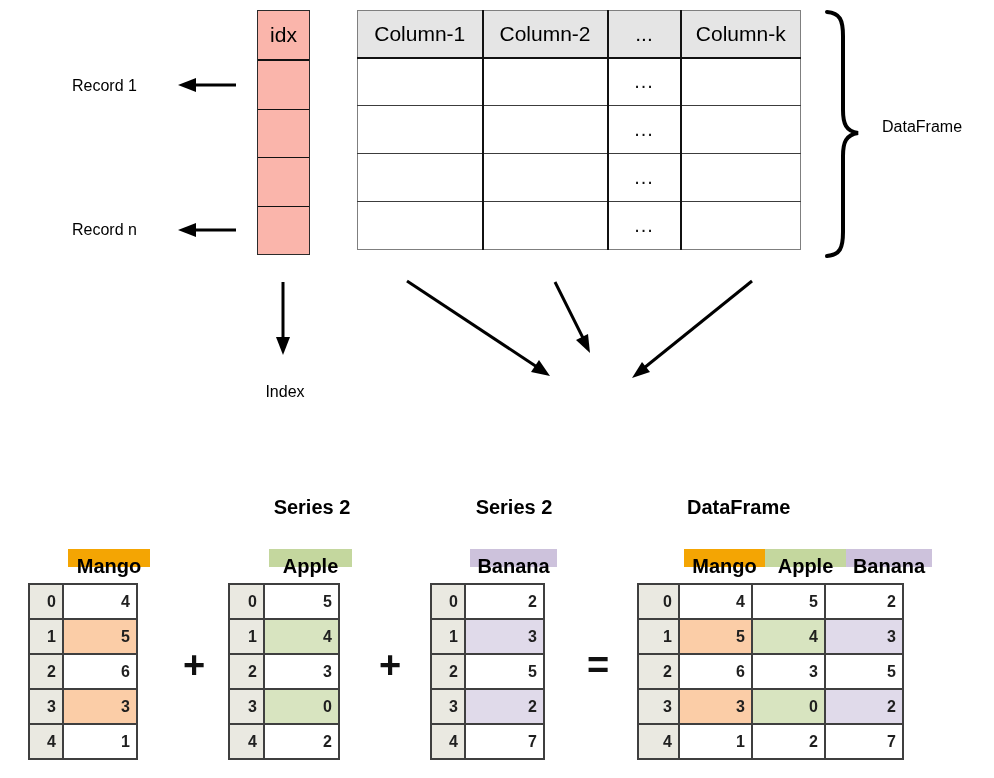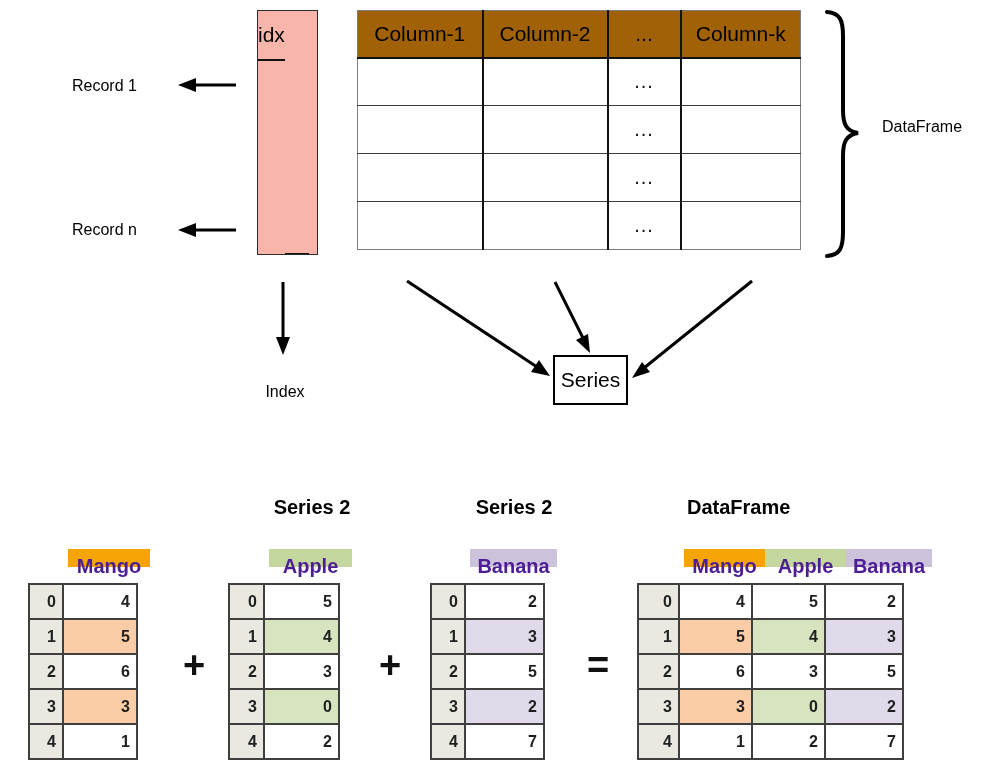--- a/index.html
+++ b/index.html
@@ -6,47 +6,47 @@
   #canvas{
     position:relative;width:994px;height:778px;background:#ffffff;overflow:hidden;
     font-family:"Liberation Sans", sans-serif;color:#000;
   }
   #arrow-layer{position:absolute;left:0;top:0;width:994px;height:778px;pointer-events:none;}
 
   
   .toplabel{position:absolute;font-size:16px;line-height:22px;color:#000;white-space:nowrap;}
 
   
-  #idx-table{position:absolute;left:257px;top:10px;width:61px;height:245px;
+  #idx-table{position:absolute;left:257px;top:10px;width:53px;height:245px;
     background:#FAB5AB;border:1px solid #2b2b2b;box-sizing:border-box;
-    display:flex;flex-direction:row;}
+    display:flex;flex-direction:column;}
   #idx-table .idx-hdr{height:48px;border-bottom:2px solid #111;display:flex;
     align-items:center;justify-content:center;font-size:21px;}
   #idx-table .idx-cell{flex:1;border-bottom:1px solid #111;}
   #idx-table .idx-cell:last-child{border-bottom:none;}
 
   
   .ttab{position:absolute;left:357px;top:10px;width:443px;border-collapse:collapse;
     table-layout:fixed;border:1px solid #7f7f7f;}
   .ttab td{padding:0;text-align:center;vertical-align:middle;box-sizing:border-box;}
   .ttab td + td{border-left:2px solid #111;}
   .ttab tr + tr td{border-top:1px solid #3c3c3c;}
-  .ttab tr.hdr td{height:47px;background:#a16207;font-size:21px;border-bottom:2px solid #111;}
+  .ttab tr.hdr td{height:47px;background:#e5e5e5;font-size:21px;border-bottom:2px solid #111;}
   .ttab tr.bodyr td{height:48px;background:#ffffff;}
   .ttab td.dots{font-size:20px;letter-spacing:1px;color:#111;}
 
   #series-box{position:absolute;left:553px;top:355px;width:75px;height:50px;
     border:2px solid #000;box-sizing:border-box;display:flex;align-items:center;
     justify-content:center;font-size:21px;background:#fff;}
 
   
   .btitle{position:absolute;top:496px;font-size:20px;font-weight:bold;color:#000;
     text-align:center;white-space:nowrap;}
   .chead{position:absolute;top:549px;height:18px;line-height:34px;text-align:center;
-    font-size:20px;font-weight:bold;color:#4c1d95;}
+    font-size:20px;font-weight:bold;color:#000000;}
   .btab{position:absolute;border-collapse:collapse;table-layout:fixed;}
   .btab td{height:33px;padding:0 6px 0 0;border:2px solid #3F3F3F;text-align:right;
     vertical-align:middle;font-size:16px;font-weight:bold;color:#1f1f1f;background:#fff;
     box-sizing:content-box;}
   .btab td.ix{background:#EAE9E1;}
   td.hl-m{background:#FBCDA7;}
   td.hl-a{background:#D8E4C0;}
   td.hl-b{background:#E0DAEA;}
   .op{position:absolute;top:645px;width:36px;text-align:center;font-size:38px;
     font-weight:bold;color:#111;line-height:40px;}
@@ -122,21 +122,20 @@
     </tr>
     <tr class="bodyr">
       <td></td>
           <td></td>
       <td class="dots">...</td>
       <td></td>
     </tr>
   </tbody>
     </table>
 
-  <div id="series-box">Series</div>
 
   <div class="btitle" style="left:242px;width:140px;">Series 2</div>
   <div class="btitle" style="left:444px;width:140px;">Series 2</div>
   <div class="btitle" style="left:687px;width:130px;text-align:left;">DataFrame</div>
 
   <div class="chead" style="left:68px;width:82px;background:#F4A503;">Mango</div>
   <div class="chead" style="left:269px;width:83px;background:#C4D79E;">Apple</div>
   <div class="chead" style="left:470px;width:87px;background:#CDC2DC;">Banana</div>
   <div class="chead" style="left:684px;width:81px;background:#F4A503;">Mango</div>
   <div class="chead" style="left:765px;width:81px;background:#C4D79E;">Apple</div>

